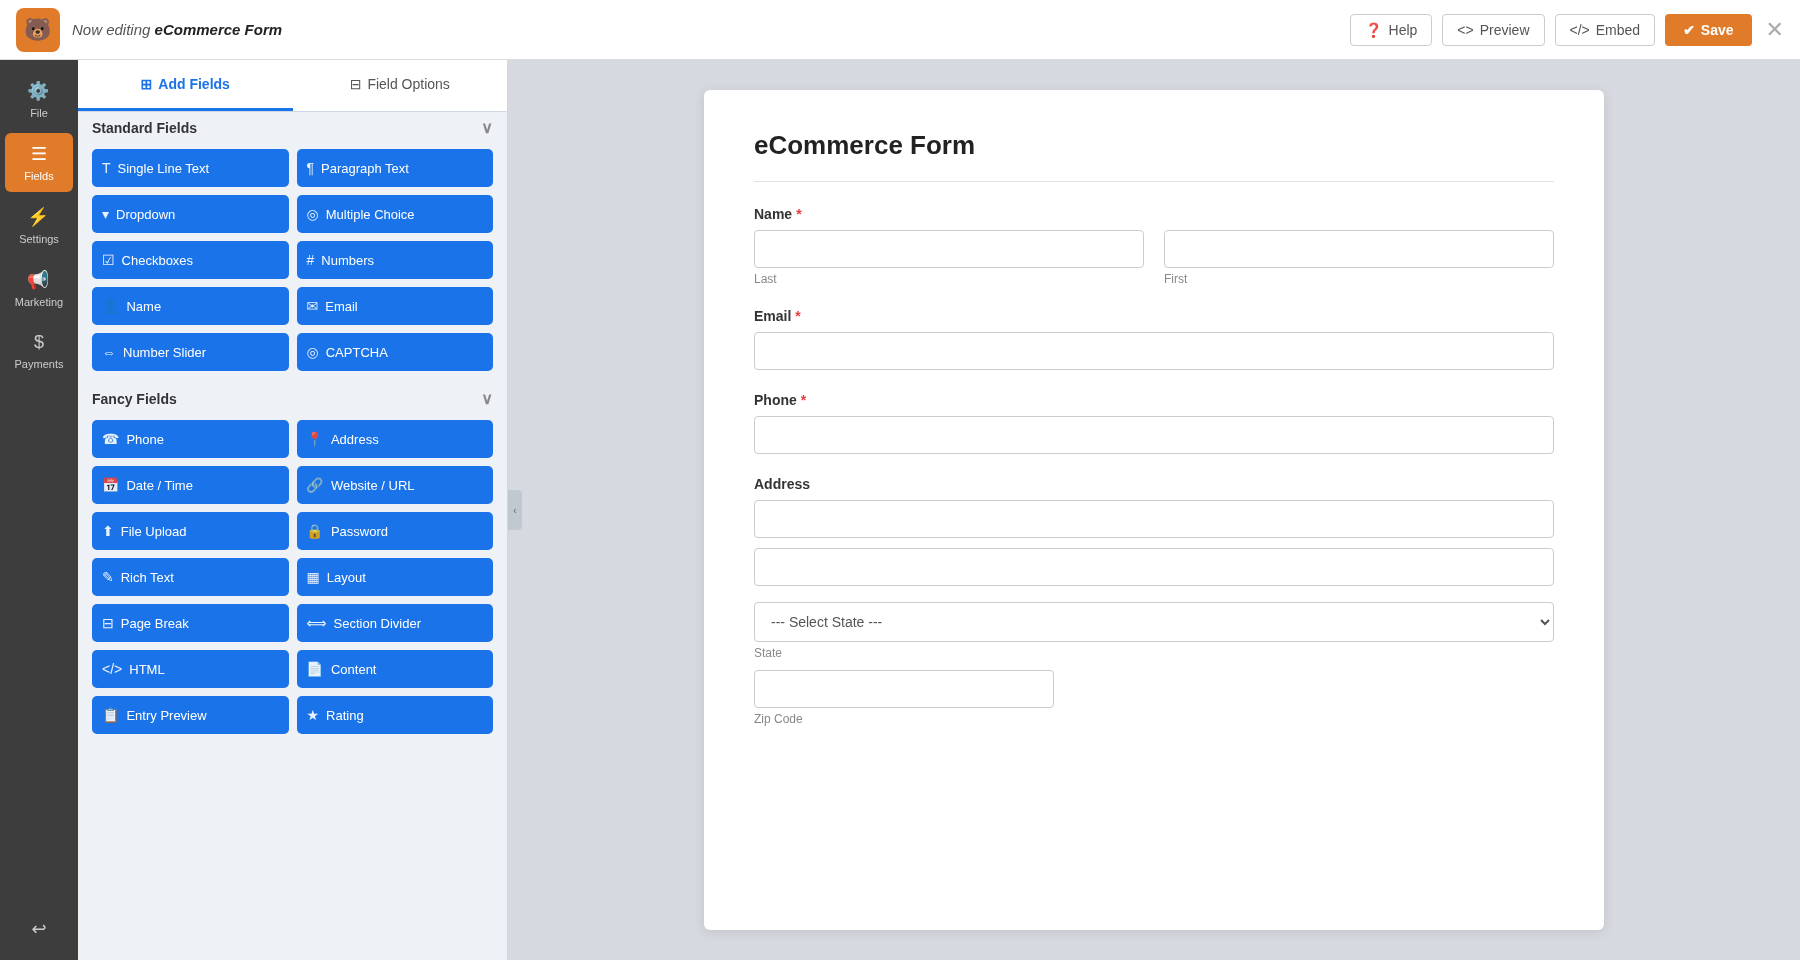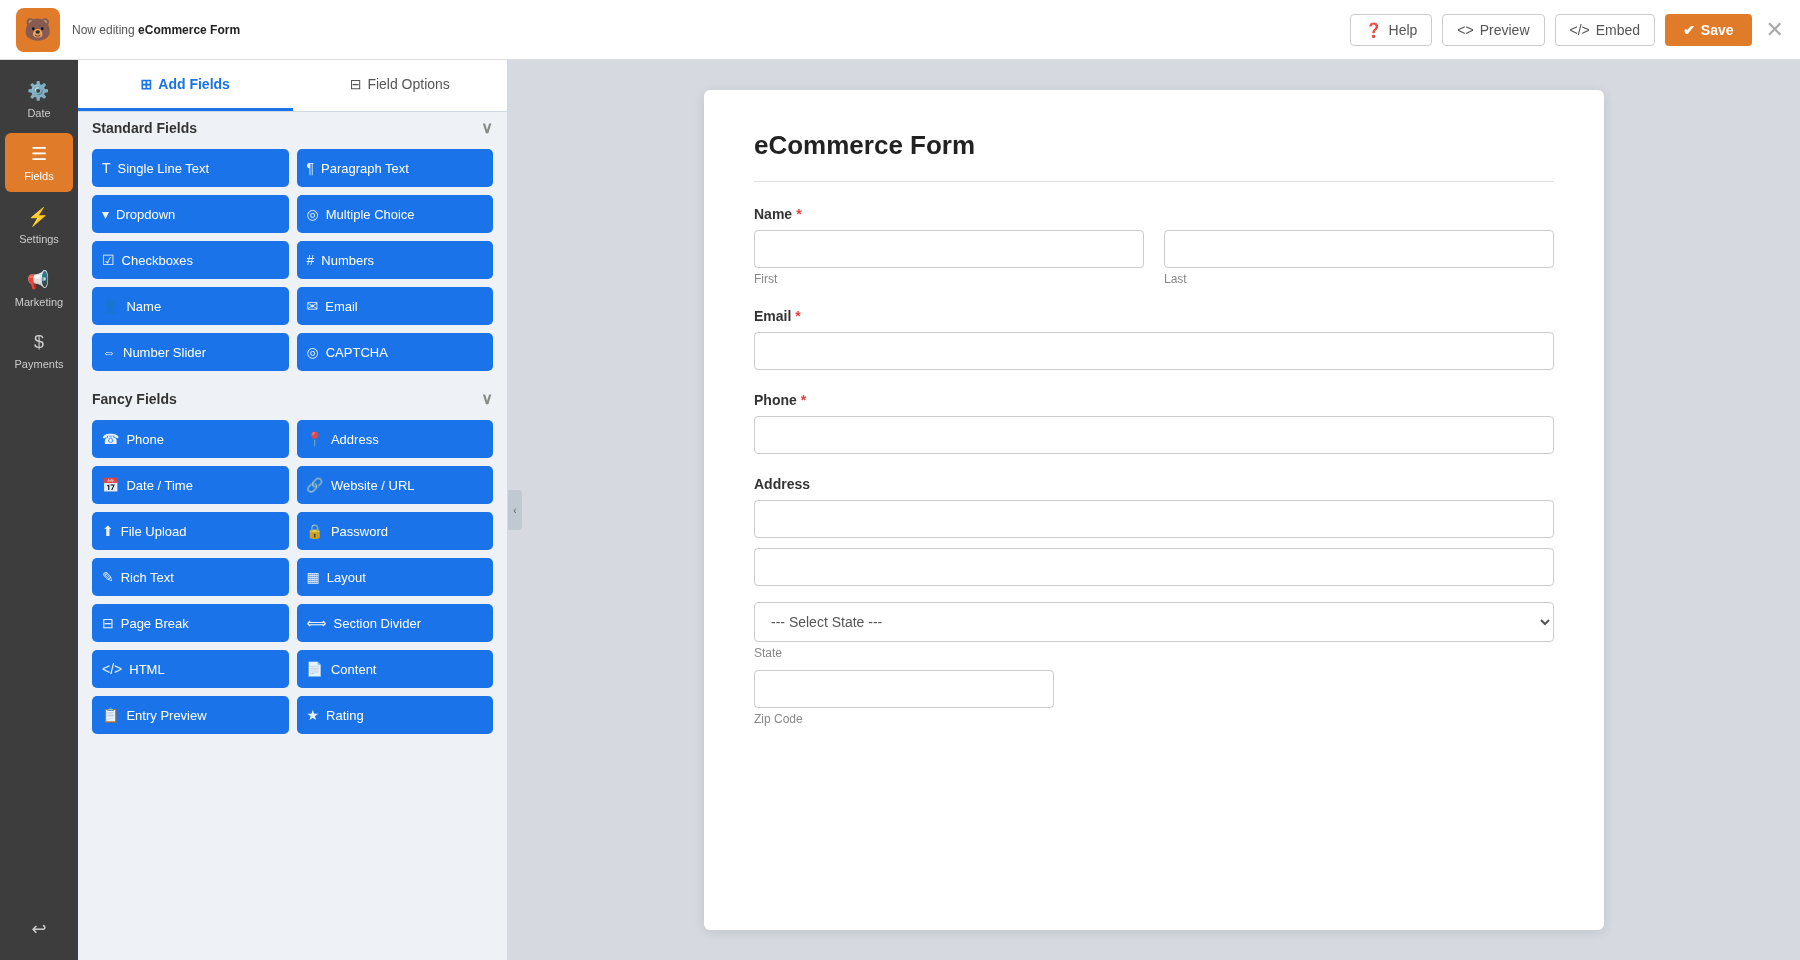--- a/index.html
+++ b/index.html
@@ -6,21 +6,21 @@
     body { font-family: -apple-system, BlinkMacSystemFont, 'Segoe UI', sans-serif; background: #f0f0f0; display: flex; flex-direction: column; height: 960px; overflow: hidden; }
 
     
     .top-bar {
       display: flex; align-items: center; justify-content: space-between;
       background: #fff; border-bottom: 1px solid #ddd; padding: 0 16px;
       height: 60px; flex-shrink: 0;
     }
     .top-bar-left { display: flex; align-items: center; gap: 12px; }
     .logo { width: 44px; height: 44px; background: #e07b2a; border-radius: 8px; display: flex; align-items: center; justify-content: center; font-size: 22px; }
-    .editing-label { font-size: 12px; color: #555; }
+    .editing-label { font-size: 15px; color: #555; font-style: italic; }
     .editing-label strong { font-weight: 700; color: #222; }
     .top-bar-right { display: flex; align-items: center; gap: 10px; }
     .btn-help { background: none; border: 1px solid #ccc; border-radius: 4px; padding: 7px 14px; font-size: 14px; color: #555; cursor: pointer; display: flex; align-items: center; gap: 6px; }
     .btn-preview { background: none; border: 1px solid #ccc; border-radius: 4px; padding: 7px 14px; font-size: 14px; color: #555; cursor: pointer; display: flex; align-items: center; gap: 6px; }
     .btn-embed { background: none; border: 1px solid #ccc; border-radius: 4px; padding: 7px 14px; font-size: 14px; color: #555; cursor: pointer; display: flex; align-items: center; gap: 6px; }
     .btn-save { background: #e07b2a; border: none; border-radius: 4px; padding: 8px 18px; font-size: 14px; color: #fff; cursor: pointer; font-weight: 600; display: flex; align-items: center; gap: 6px; }
     .btn-close { background: none; border: none; font-size: 22px; color: #aaa; cursor: pointer; margin-left: 4px; }
 
     
     .main { display: flex; flex: 1; overflow: hidden; }
@@ -150,21 +150,21 @@
     </button>
     <button class="btn-close">✕</button>
   </div>
 </div>
 
 <div class="main">
 
   <div class="left-nav">
     <div class="nav-item">
       <span class="nav-icon">⚙️</span>
-      <span>Date</span>
+      <span>File</span>
     </div>
     <div class="nav-item active">
       <span class="nav-icon">☰</span>
       <span>Fields</span>
     </div>
     <div class="nav-item">
       <span class="nav-icon">⚡</span>
       <span>Settings</span>
     </div>
     <div class="nav-item">
@@ -318,25 +318,25 @@
       <hr class="form-divider">
 
       <div class="form-field">
         <div class="field-label">
           <span>Name</span>
           <span class="required">*</span>
         </div>
         <div class="name-row">
           <div class="name-col">
             <input type="text" class="form-input" style="">
-            <div class="field-sub-label">First</div>
+            <div class="field-sub-label">Last</div>
           </div>
           <div class="name-col">
             <input type="text" class="form-input" style="">
-            <div class="field-sub-label">Last</div>
+            <div class="field-sub-label">First</div>
           </div>
         </div>
       </div>
 
       <div class="form-field">
         <div class="field-label">
           <span>Email</span>
           <span class="required">*</span>
         </div>
         <input type="email" class="form-input" style="">

